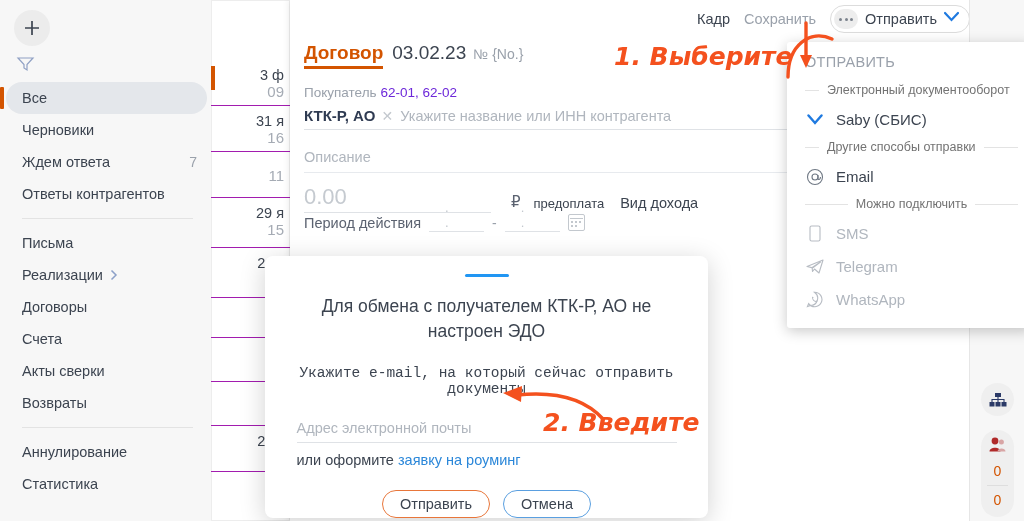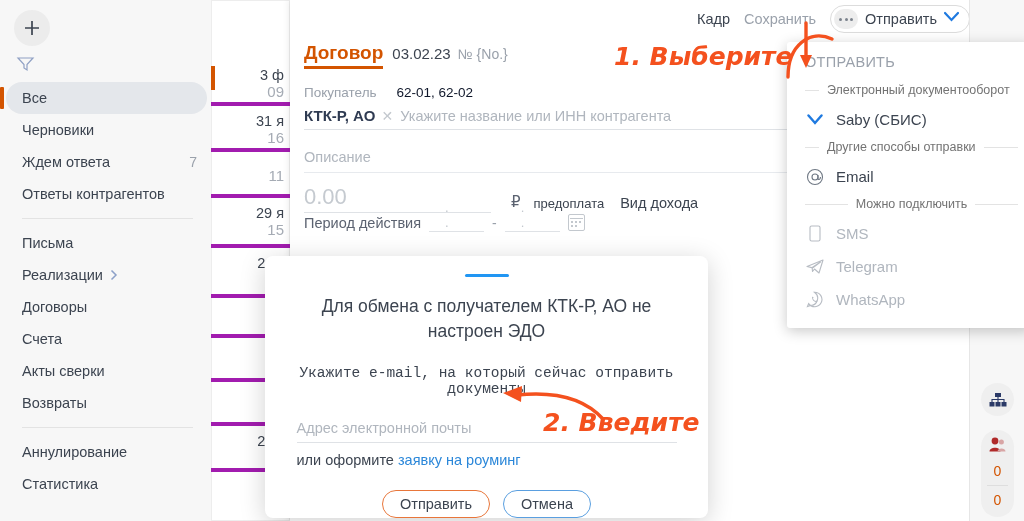--- a/index.html
+++ b/index.html
@@ -25,21 +25,21 @@
   .nav-item.active::before{content:"";position:absolute;left:-6px;top:5px;width:4px;height:22px;
     background:#d35400;border-radius:1px;}
   .nav-item .badge{margin-left:auto;color:#9aa1ab;font-size:14px;}
   .nav-item .chev{margin-left:7px;display:inline-flex;}
   .divider{height:1px;background:#e3e3e3;margin:8px 18px 8px 22px;}
   .nav-label{pointer-events:none;}
 
   
   .listcol{width:79px;flex:0 0 79px;background:#ffffff;position:relative;
     box-shadow:0 0 0 1px #ededed inset;}
-  .list-row{border-bottom:4px solid #a21caf;box-sizing:border-box;
+  .list-row{border-bottom:1px solid #a21caf;box-sizing:border-box;
     padding:6px 6px 6px 0;text-align:right;position:relative;}
   .list-row .d1{font-size:14.5px;color:#3c4450;line-height:18px;white-space:nowrap;}
   .list-row .d2{font-size:15px;color:#a5abb4;line-height:16px;white-space:nowrap;}
   .list-row.sel::before{content:"";position:absolute;left:0;top:6px;width:4px;height:24px;
     background:#d35400;}
 
   
   .docpanel{flex:1;background:#ffffff;position:relative;
     box-shadow:-2px 0 6px rgba(0,0,0,.07);}
   .doc-head{height:38px;display:flex;align-items:center;justify-content:flex-end;
@@ -51,27 +51,27 @@
   .dots{width:24px;height:20px;border-radius:10px;background:#ededed;
     display:flex;align-items:center;justify-content:center;gap:2.5px;}
   .dots i{width:3px;height:3px;border-radius:50%;background:#7b828c;display:block;}
   .send-pill .lbl{font-size:14.5px;color:#3c4450;}
   .close-btn{width:30px;height:30px;border-radius:50%;background:#f0f0f0;
     display:flex;align-items:center;justify-content:center;cursor:pointer;}
 
   .doc-title-row{display:flex;align-items:baseline;padding:4px 0 0 14px;}
   .doc-type{font-size:19px;font-weight:bold;color:#d35400;border-bottom:3px solid #d35400;
     padding-bottom:2px;cursor:pointer;}
-  .doc-date{font-size:15px;color:#3c4450;margin-left:9px;}
+  .doc-date{font-size:19px;color:#3c4450;margin-left:9px;}
   .doc-no{font-size:14px;color:#9aa1ab;margin-left:7px;}
   .unpaid{position:absolute;right:16px;top:78px;font-size:13px;color:#9aa1ab;}
 
   .form{padding:16px 14px 0 14px;}
   .f-label{font-size:13.5px;color:#9aa1ab;}
-  .f-label .sub{color:#0f172a;margin-left:20px;}
+  .f-label .sub{color:#6d28d9;margin-left:4px;}
   .buyer-row{display:flex;align-items:center;border-bottom:1px solid #dfe2e6;
     padding:5px 0 5px 0;margin-top:2px;}
   .buyer-name{font-size:15px;font-weight:bold;color:#2f3b52;}
   .x-mark{margin:0 7px 0 6px;color:#c3c8ce;font-size:14px;cursor:pointer;}
   .buyer-ph{font-size:14.5px;color:#b0b6be;}
   .buyer-tools{margin-left:auto;display:flex;align-items:center;gap:9px;padding-right:2px;}
   .burger{display:flex;flex-direction:column;gap:3px;cursor:pointer;}
   .burger i{display:block;width:15px;height:1.5px;background:#c3c8ce;}
   .more-lnk{display:flex;align-items:center;gap:4px;font-size:14px;color:#7b828c;cursor:pointer;}
 

